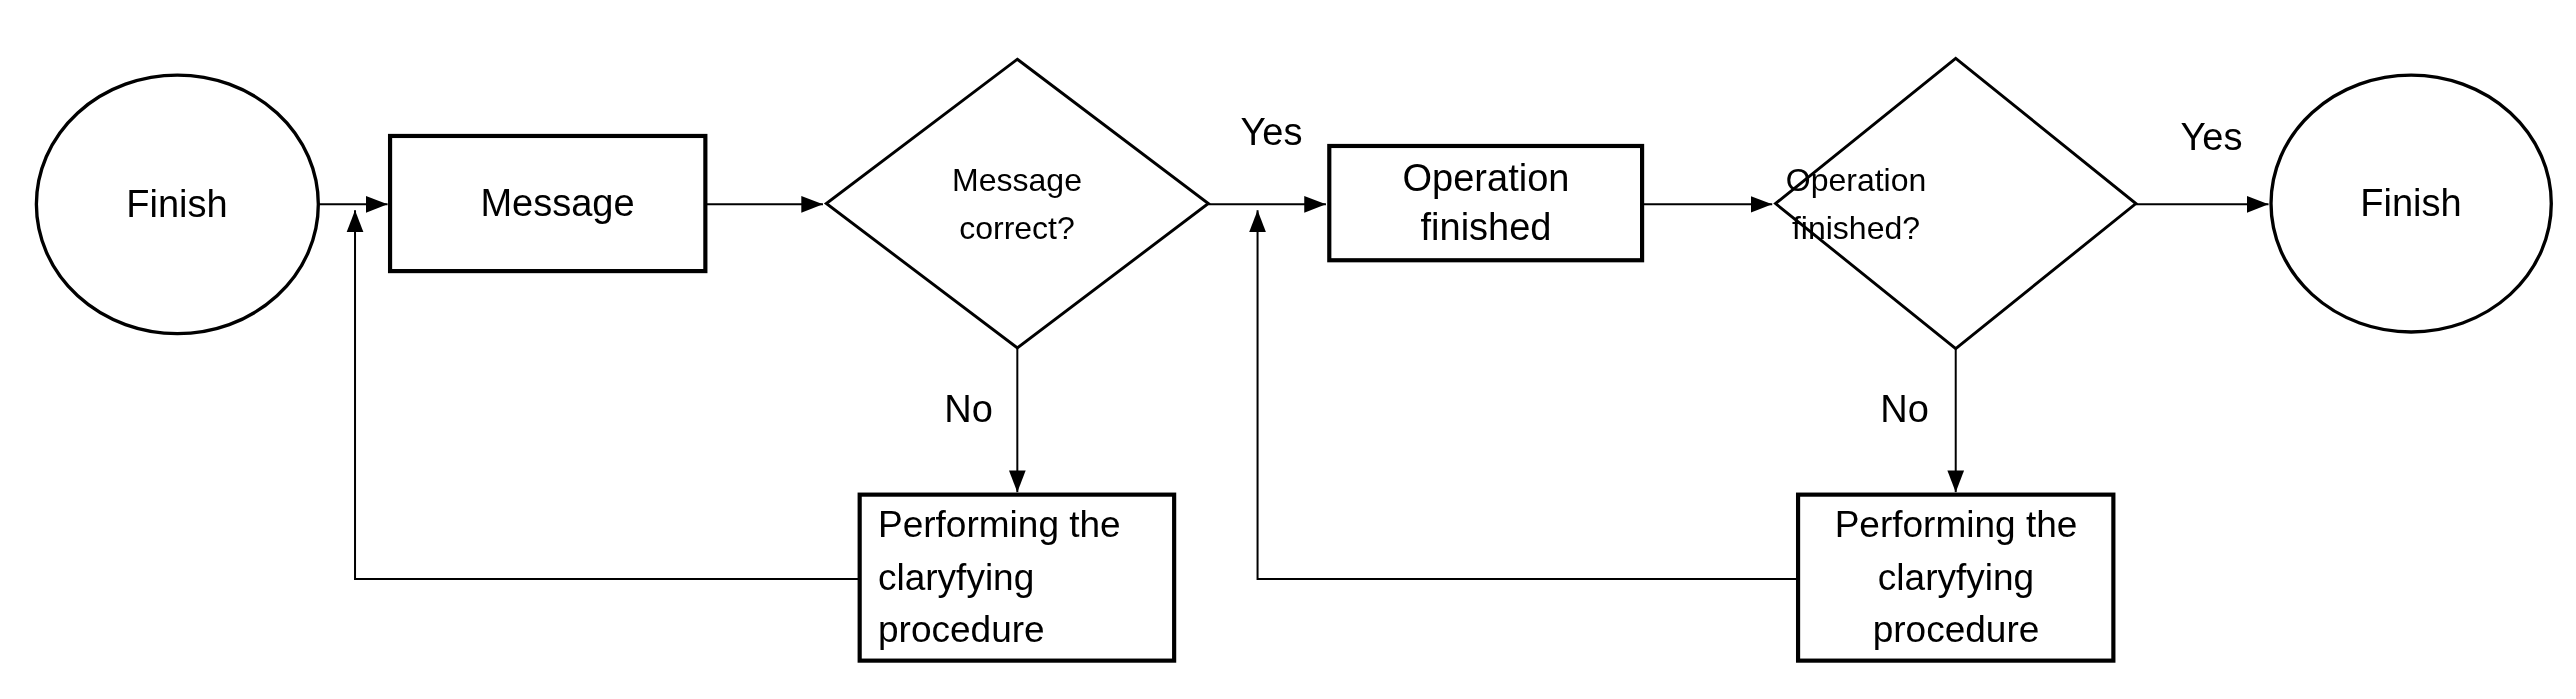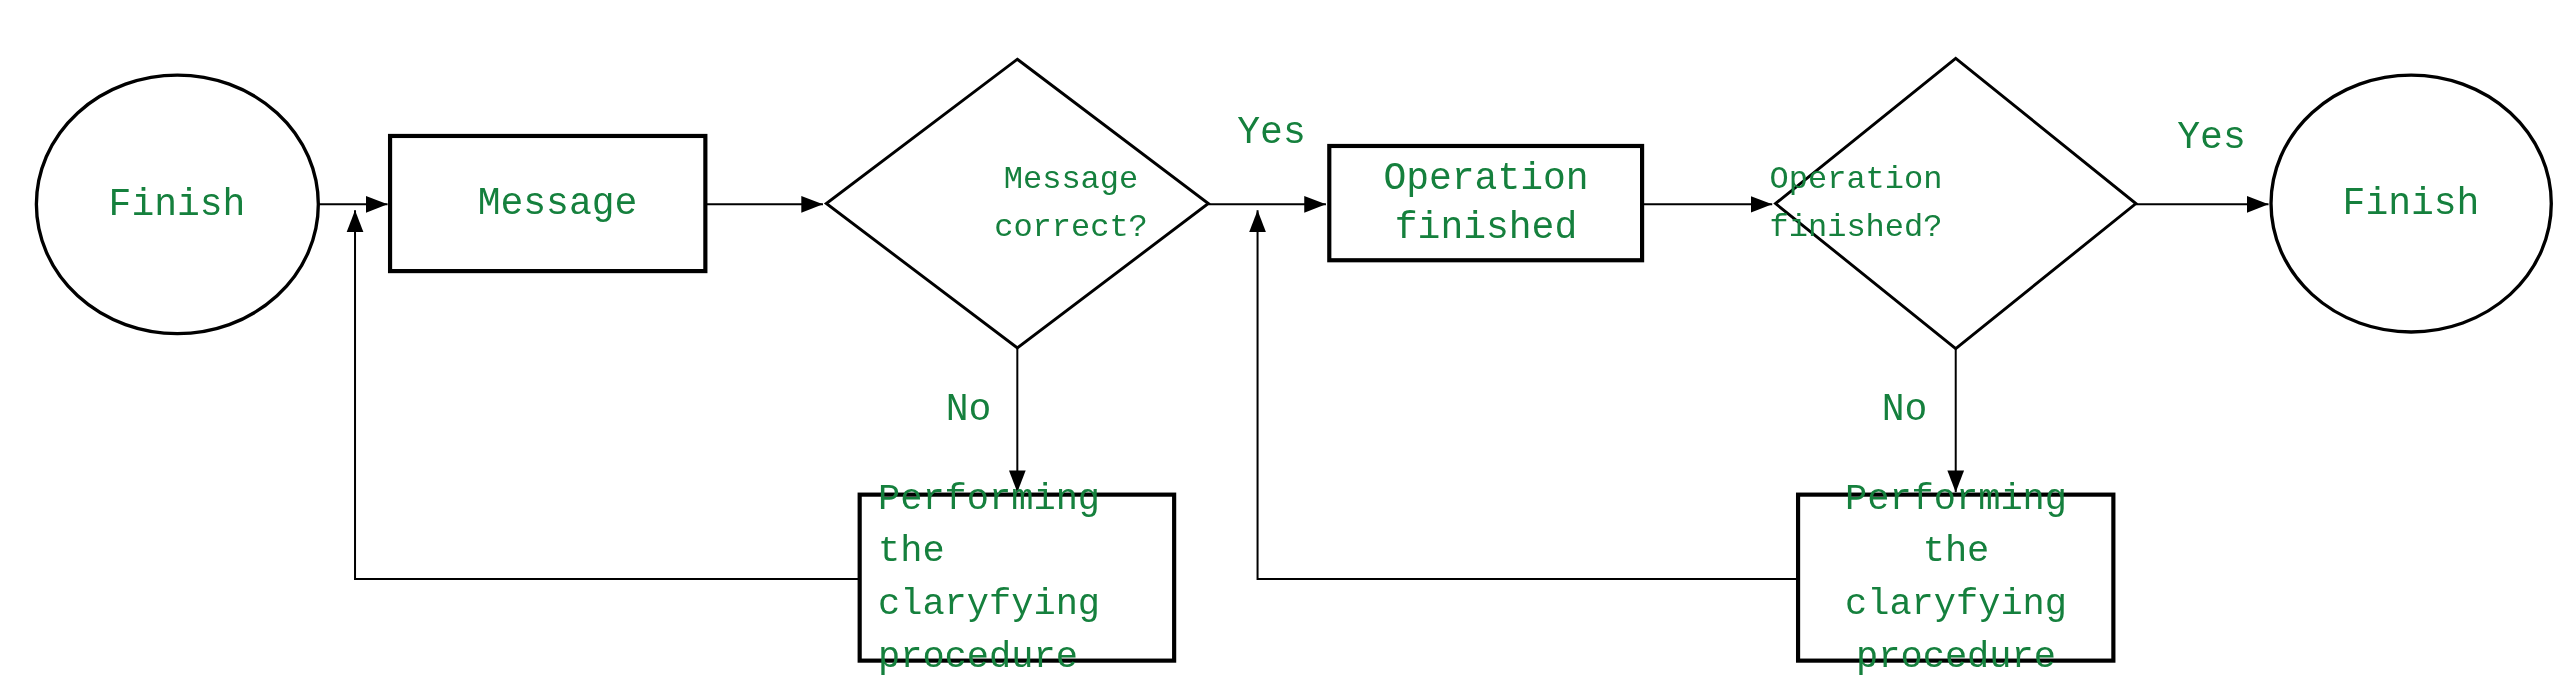--- a/index.html
+++ b/index.html
@@ -8,23 +8,22 @@
     background: #ffffff;
     font-family: "Liberation Sans", sans-serif;
     overflow: hidden;
   }
   .canvas { position: relative; width: 2576px; height: 699px; background: #ffffff; }
   .canvas svg { position: absolute; left: 0; top: 0; }
   .lbl {
     position: absolute;
     display: flex; align-items: center; justify-content: center;
     text-align: center;
-    color: #15803d;
+    color: #000000;
     white-space: pre-line;
-    font-family: Liberation Mono, monospace;
   }
   .node-lbl  { font-size: 38px; line-height: 1.3; }
   .diam-lbl  { font-size: 32px; line-height: 1.5; }
   .edge-lbl  { font-size: 38px; line-height: 1.2; }
   .clar-lbl  { font-size: 37px; line-height: 1.42; }
   .left-align { justify-content: flex-start; text-align: left; }
 </style>
 </head>
 <body>
 
@@ -58,21 +57,21 @@
       <ellipse cx="2890" cy="244" rx="168" ry="154" stroke-width="4"></ellipse>
       <rect x="1030" y="593" width="377" height="199" stroke-width="5"></rect>
       <rect x="2155" y="593" width="378" height="199" stroke-width="5"></rect>
     </g>
   </svg>
 
   <div class="lbl node-lbl" style="left:36px;   top:75px;  width:282px; height:259px;">Finish</div>
 
   <div class="lbl node-lbl" style="left:400px;  top:136px; width:315px; height:135px;">Message</div>
 
-  <div class="lbl diam-lbl" style="left:971px; top:129px; width:200px; height:150px;">Message correct?</div>
+  <div class="lbl diam-lbl" style="left:917px; top:129px; width:200px; height:150px;">Message correct?</div>
 
   <div class="lbl node-lbl" style="left:1346px; top:146px; width:280px; height:114px;">Operation finished</div>
 
   <div class="lbl diam-lbl" style="left:1756px; top:129px; width:200px; height:150px;">Operation finished?</div>
 
   <div class="lbl node-lbl" style="left:2271px; top:75px;  width:280px; height:257px;">Finish</div>
 
   <div class="lbl clar-lbl left-align" style="left:878px; top:495px; width:285px; height:166px;">Performing the claryfying procedure</div>
 
   <div class="lbl clar-lbl" style="left:1814px; top:495px; width:284px; height:166px;">Performing the claryfying procedure</div>

